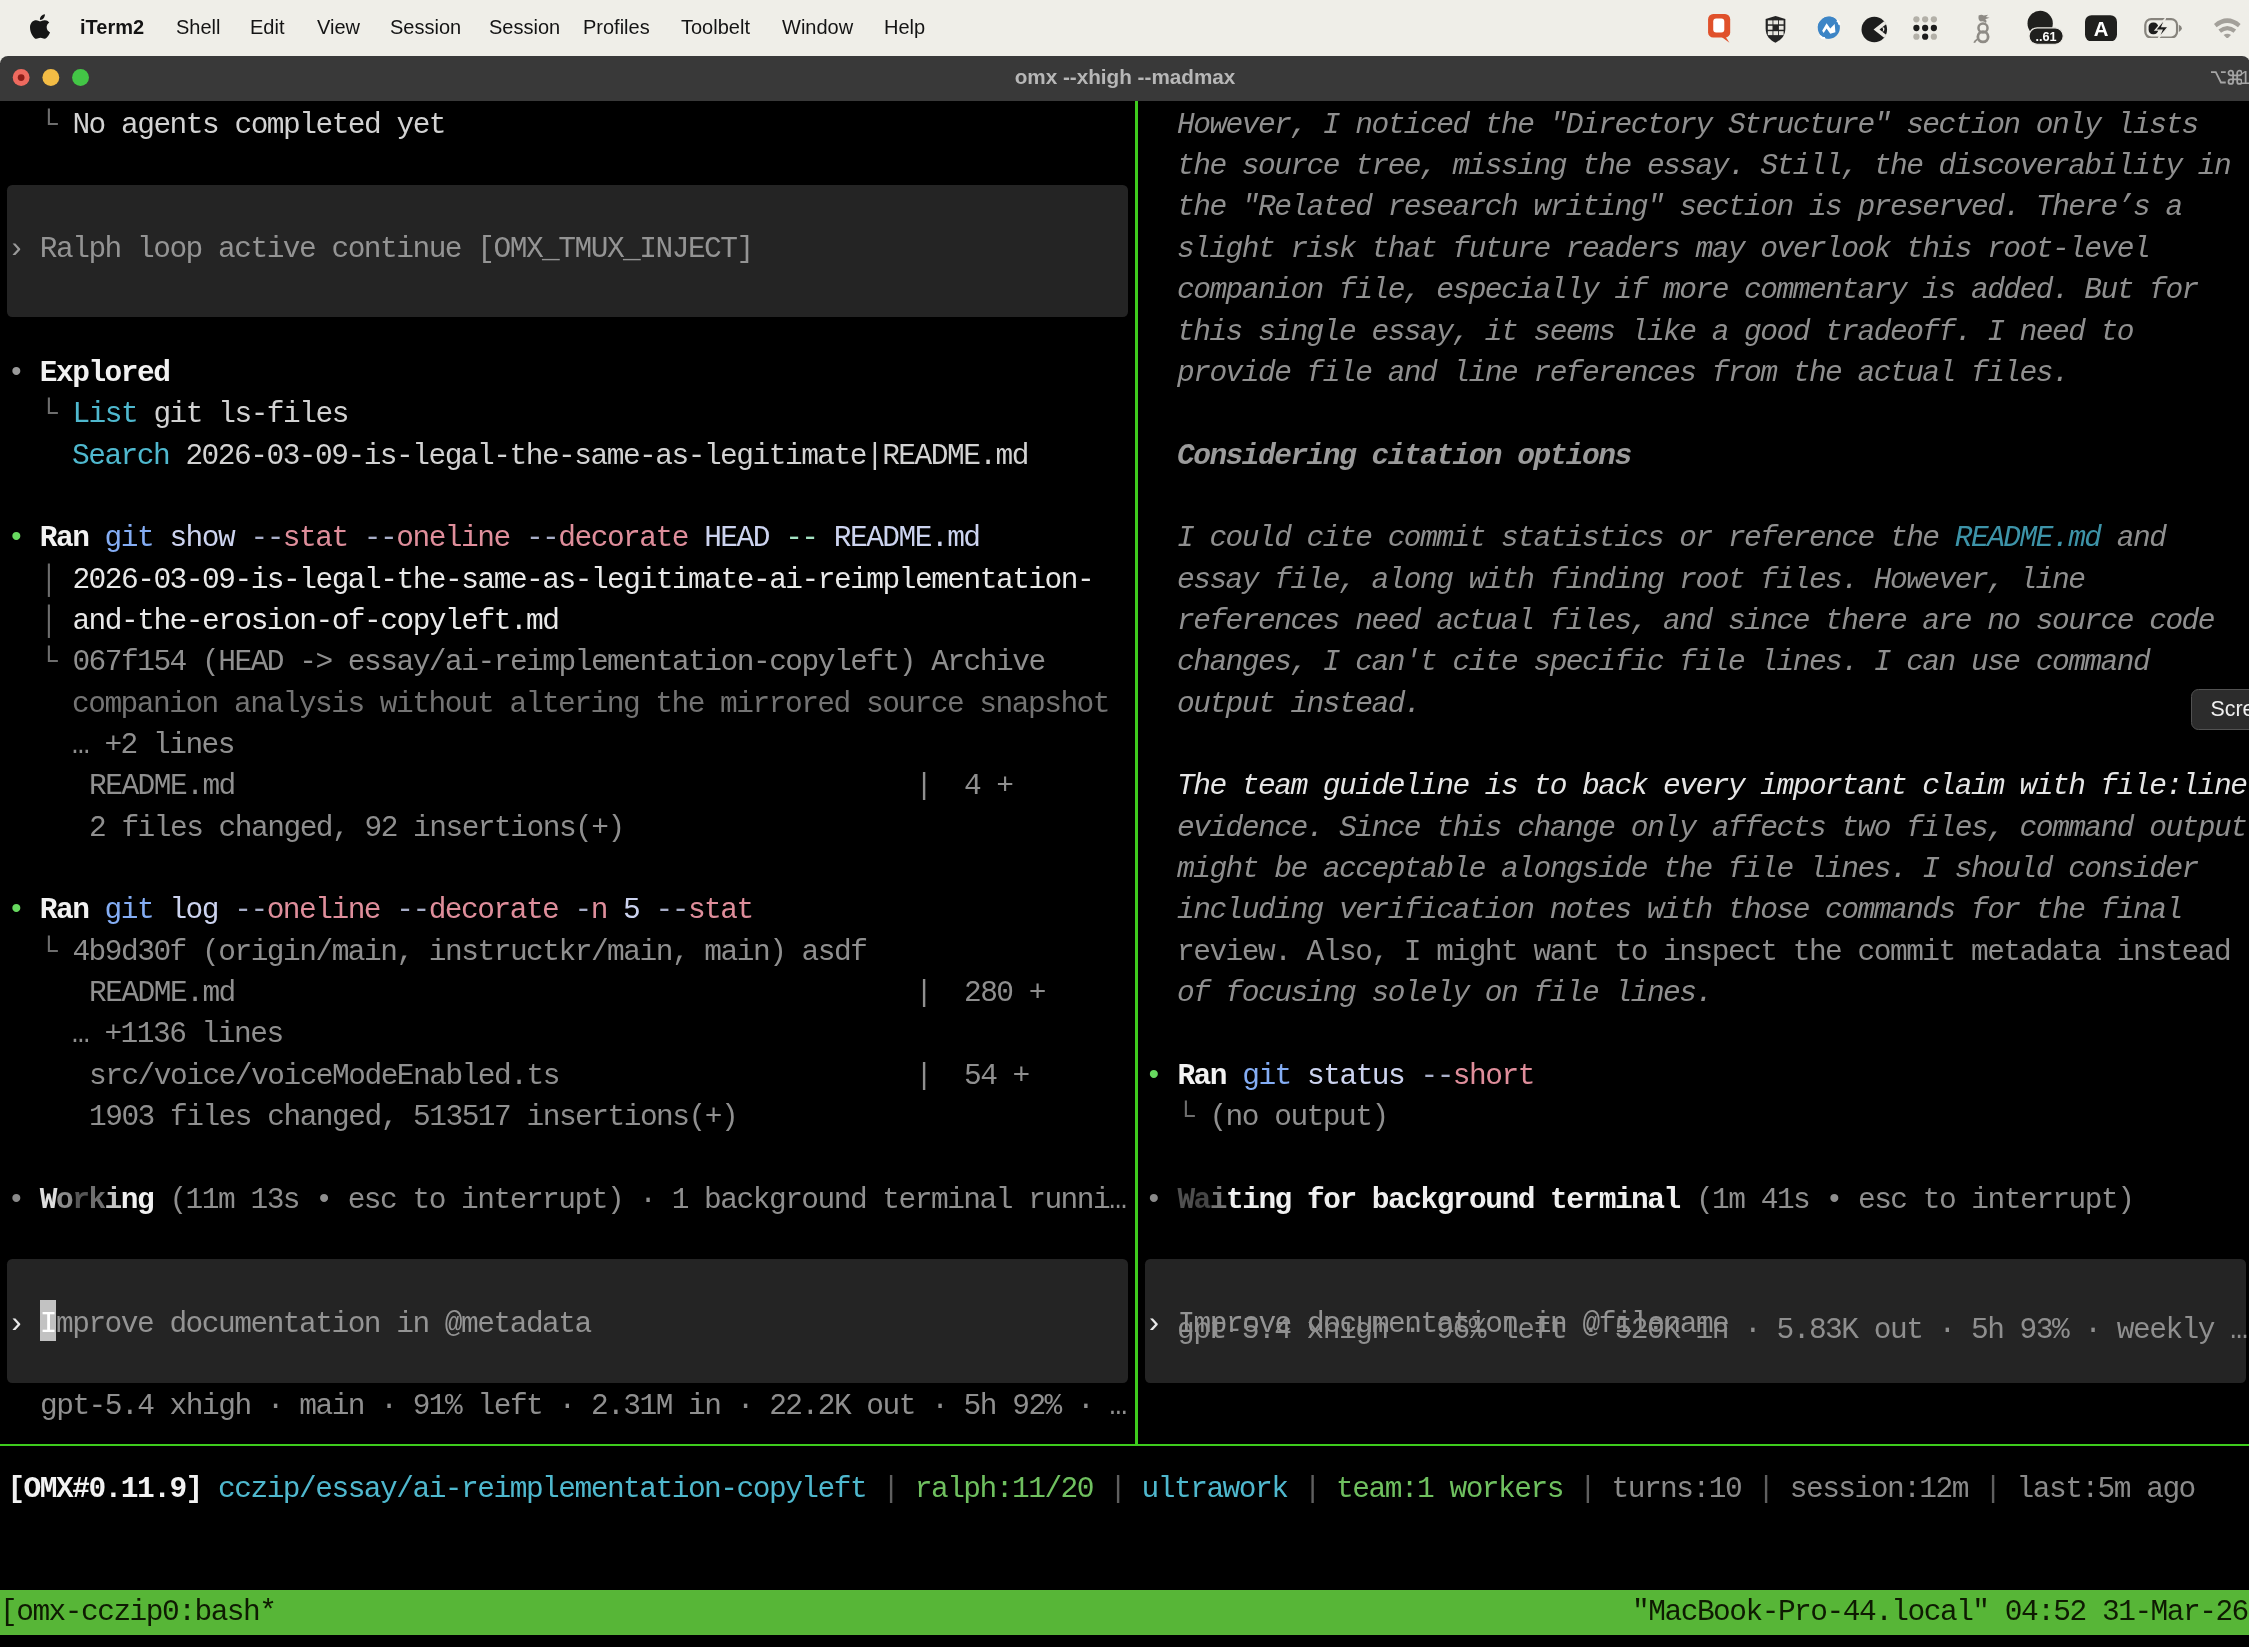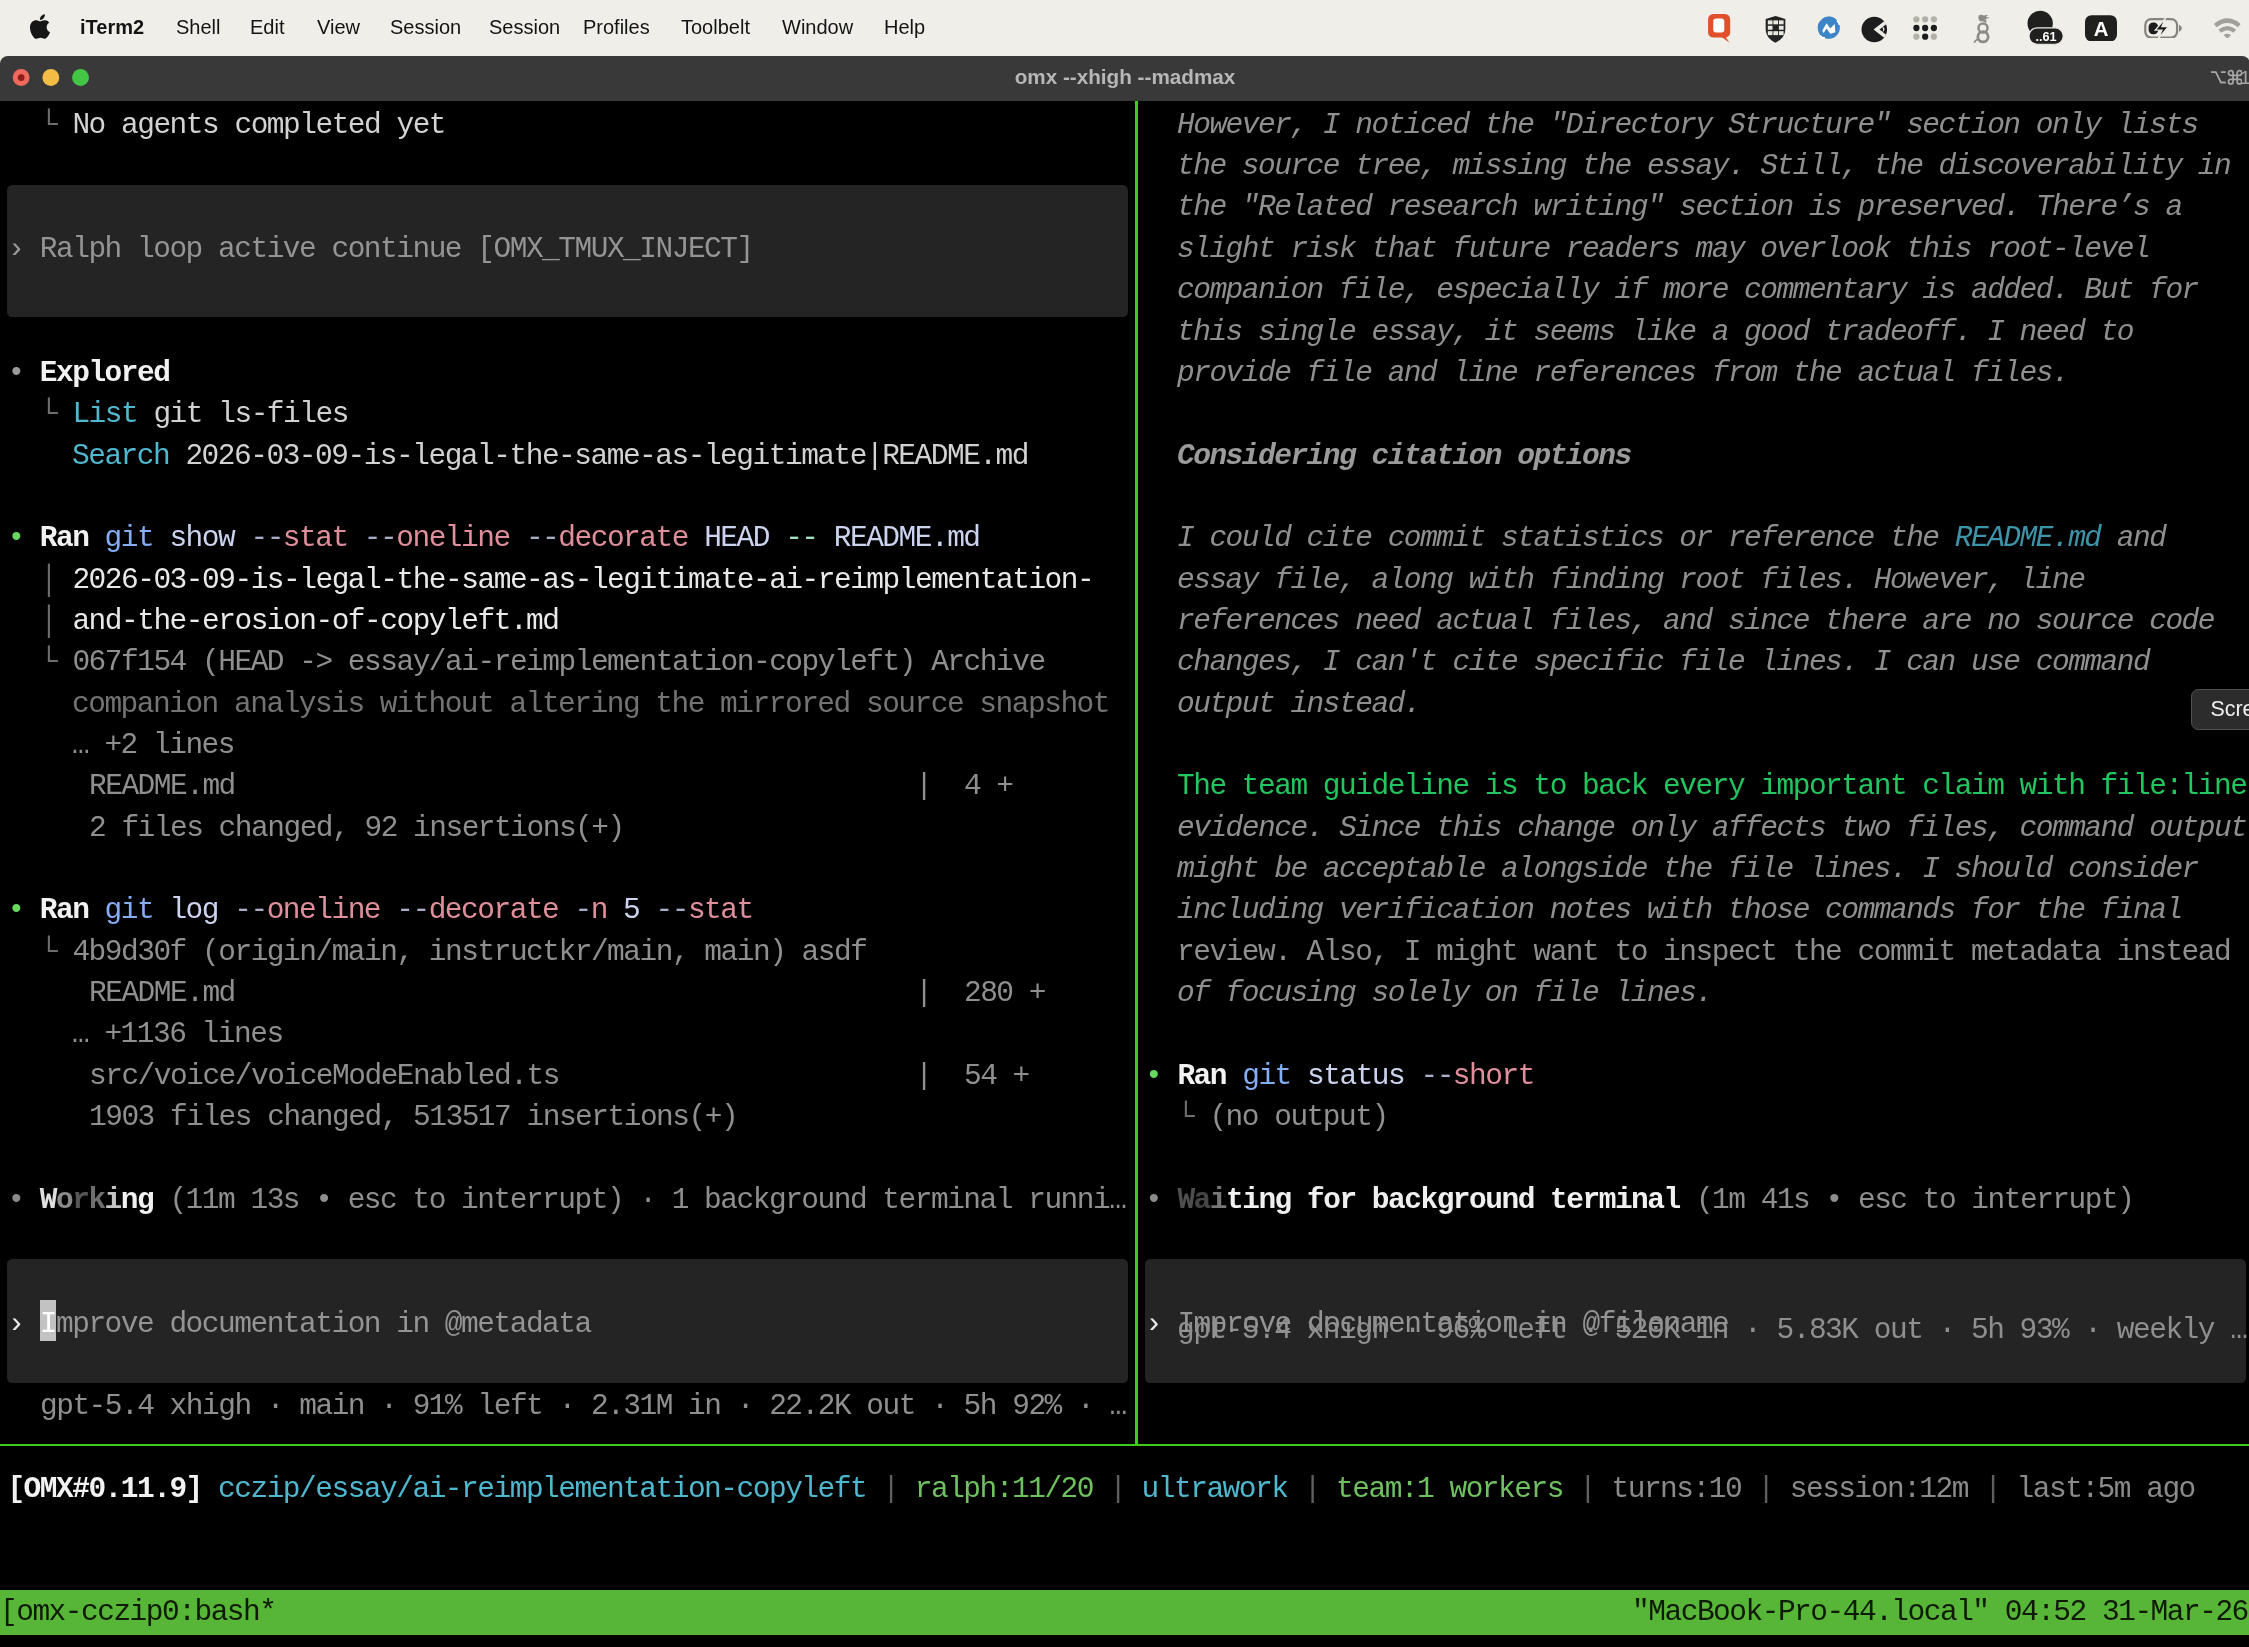--- a/index.html
+++ b/index.html
@@ -151,21 +151,21 @@
 <div class="ln " style="left:1177px;top:229px"><b style="font-style:italic;color:#8f8f8f">slight risk that future readers may overlook this root-level</b></div>
 <div class="ln " style="left:1177px;top:270px"><b style="font-style:italic;color:#8f8f8f">companion file, especially if more commentary is added. But for</b></div>
 <div class="ln " style="left:1177px;top:312px"><b style="font-style:italic;color:#8f8f8f">this single essay, it seems like a good tradeoff. I need to</b></div>
 <div class="ln " style="left:1177px;top:353px"><b style="font-style:italic;color:#8f8f8f">provide file and line references from the actual files.</b></div>
 <div class="ln " style="left:1177px;top:436px"><b style="font-style:italic;font-weight:bold;color:#9b9b9b">Considering citation options</b></div>
 <div class="ln " style="left:1177px;top:518px"><b style="font-style:italic;color:#8f8f8f">I could cite commit statistics or reference the </b><b style="font-style:italic;color:#3d93a8">README.md</b><b style="font-style:italic;color:#8f8f8f"> and</b></div>
 <div class="ln " style="left:1177px;top:560px"><b style="font-style:italic;color:#8f8f8f">essay file, along with finding root files. However, line</b></div>
 <div class="ln " style="left:1177px;top:601px"><b style="font-style:italic;color:#8f8f8f">references need actual files, and since there are no source code</b></div>
 <div class="ln " style="left:1177px;top:642px"><b style="font-style:italic;color:#8f8f8f">changes, I can't cite specific file lines. I can use command</b></div>
 <div class="ln " style="left:1177px;top:684px"><b style="font-style:italic;color:#8f8f8f">output instead.</b></div>
-<div class="ln " style="left:1177px;top:766px"><b style="color:#22c55e">The team guideline is to back every important claim with file:line</b></div>
+<div class="ln " style="left:1177px;top:766px"><b style="font-style:italic;color:#e5e5e5">The team guideline is to back every important claim with file:line</b></div>
 <div class="ln " style="left:1177px;top:808px"><b style="font-style:italic;color:#8f8f8f">evidence. Since this change only affects two files, command output</b></div>
 <div class="ln " style="left:1177px;top:849px"><b style="font-style:italic;color:#8f8f8f">might be acceptable alongside the file lines. I should consider</b></div>
 <div class="ln " style="left:1177px;top:890px"><b style="font-style:italic;color:#8f8f8f">including verification notes with those commands for the final</b></div>
 <div class="ln " style="left:1177px;top:932px"><b style="color:#8f8f8f">review. Also, I might want to inspect the commit metadata instead</b></div>
 <div class="ln " style="left:1177px;top:973px"><b style="font-style:italic;color:#8f8f8f">of focusing solely on file lines.</b></div>
 <div class="ln " style="left:1145px;top:1056px"><b style="color:#67d95f">•</b> <b style="color:#f2f2f2;font-weight:bold">Ran</b> <b style="color:#84adf4">git</b> <b style="color:#ccd3ef">status</b> <b style="color:#a8aec8">--</b><b style="color:#df8e9b">short</b></div>
 <div class="ln " style="left:1177px;top:1097px"><b style="color:#6e6e6e">└ </b><b style="color:#8f8f8f">(no output)</b></div>
 <div class="ln " style="left:1145px;top:1180px"><b style="color:#8a8a8a">•</b> <b style="color:#4f4f4f;font-weight:bold">W</b><b style="color:#454545;font-weight:bold">a</b><b style="color:#777;font-weight:bold">i</b><b style="color:#f0f0f0;font-weight:bold">ting for background terminal</b><b style="color:#8f8f8f"> (1m 41s • esc to interrupt)</b></div>
 <div class="ln " style="left:1145px;top:1304px"><b style="color:#e9e9e9">› </b><b style="color:#949494">Improve documentation in @filename</b></div>
 <div class="ln " style="left:1177px;top:1310px"><b style="color:#8f8f8f">gpt-5.4 xhigh · 96% left · 520K in · 5.83K out · 5h 93% · weekly …</b></div>

